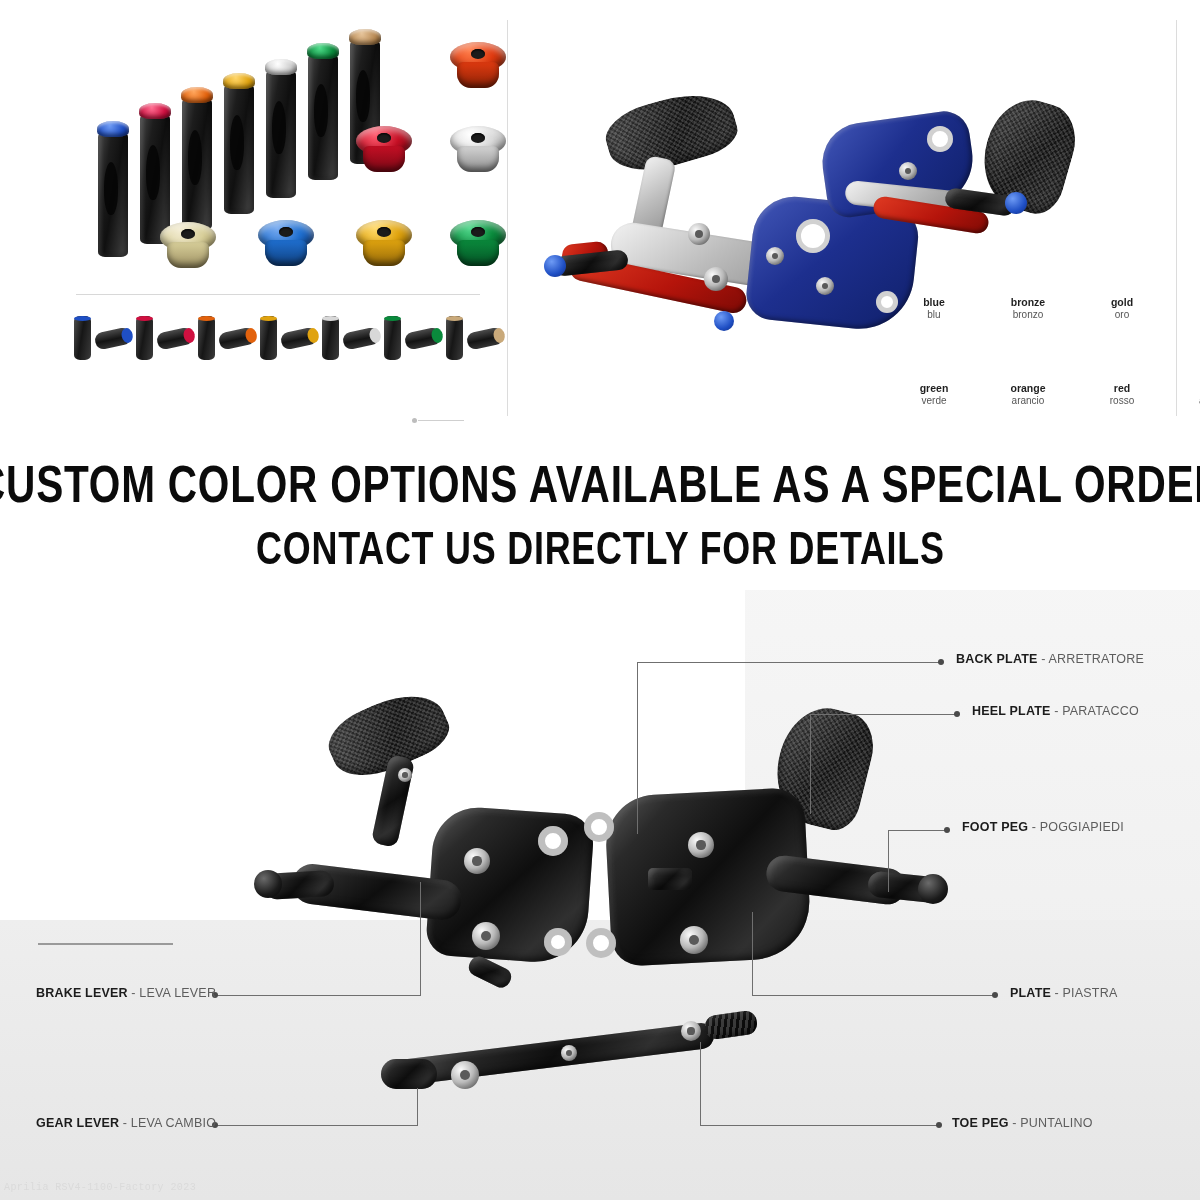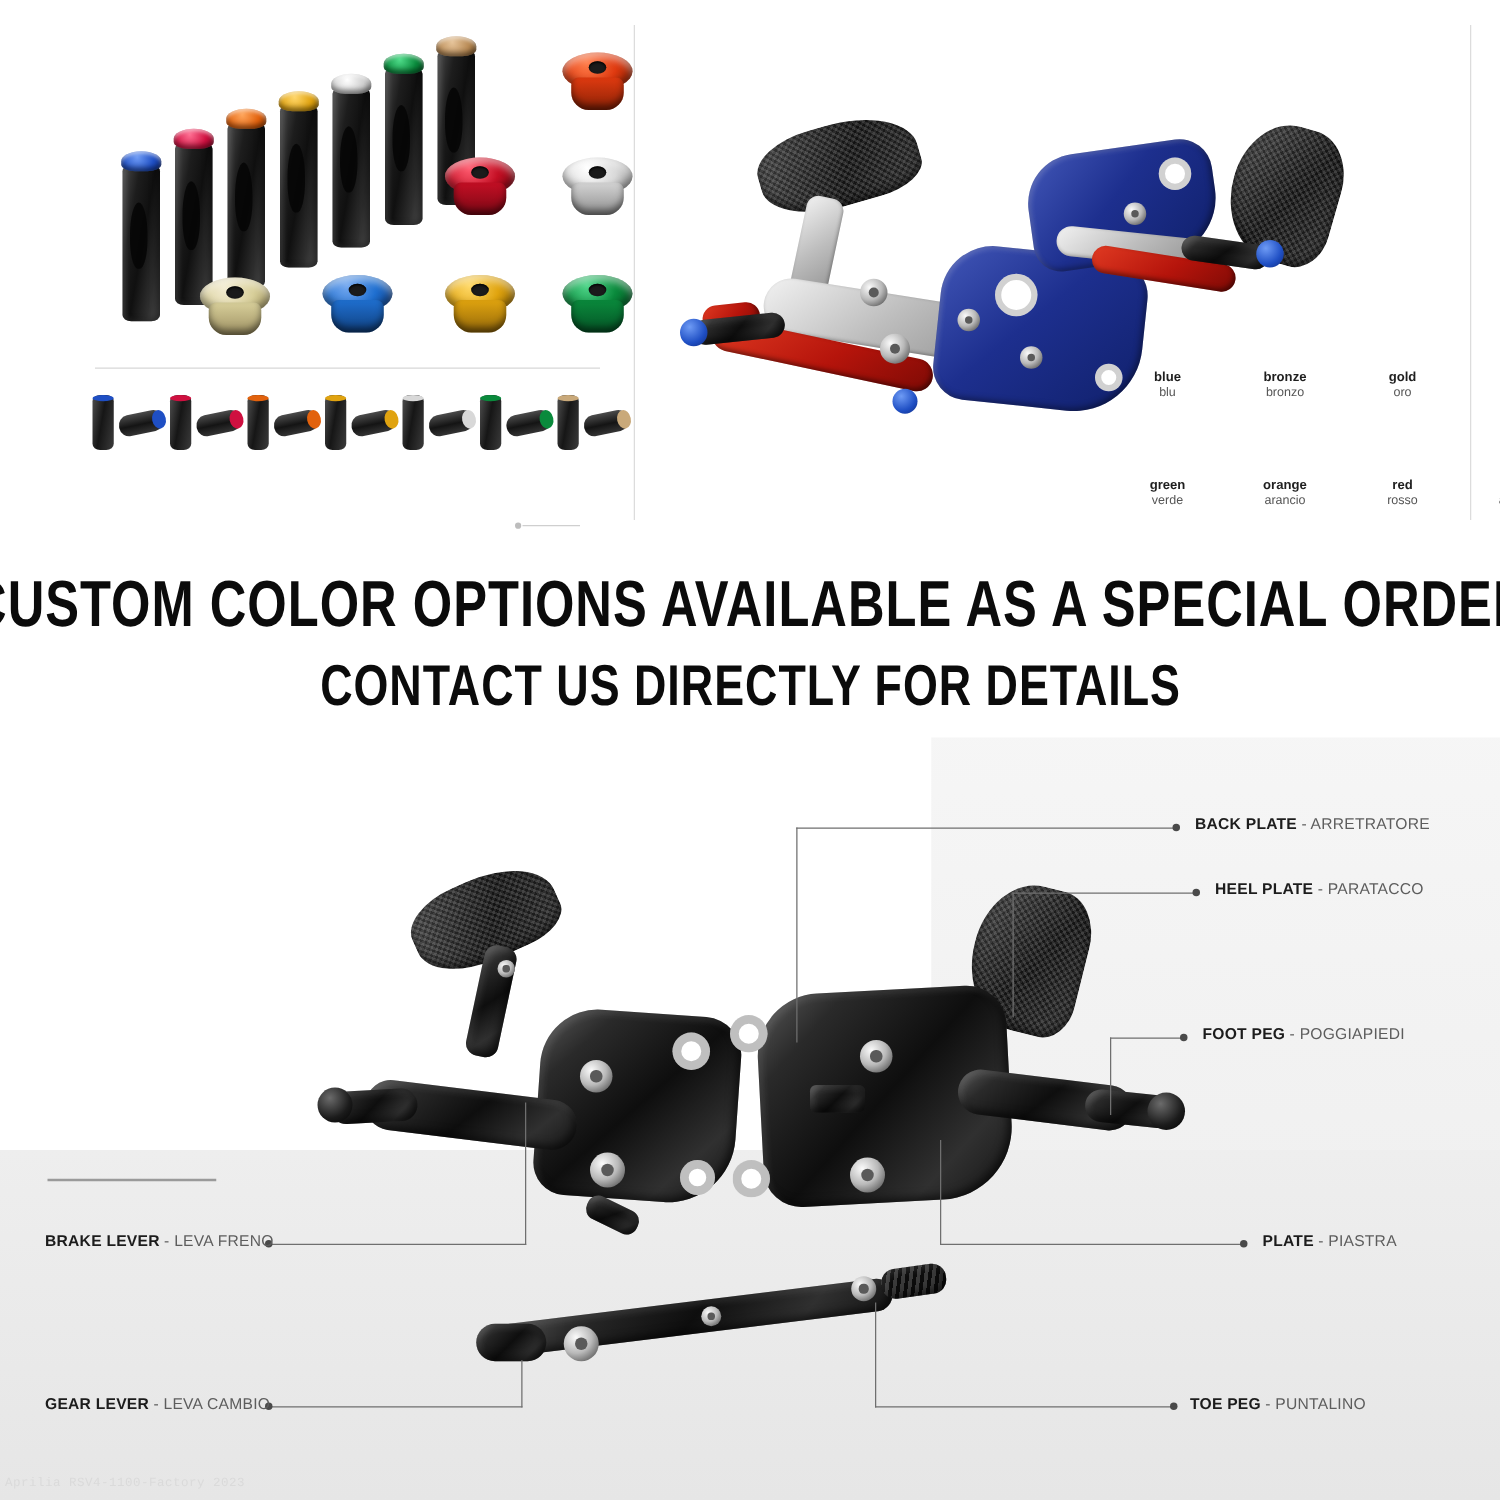--- a/index.html
+++ b/index.html
@@ -428,20 +428,20 @@
       <span class="en">FOOT PEG</span>
       <span class="it">- POGGIAPIEDI</span></div>
     <div class="callout" style="left:1010px; top:396px;">
       <span class="en">PLATE</span>
       <span class="it">- PIASTRA</span></div>
     <div class="callout" style="left:952px; top:526px;">
       <span class="en">TOE PEG</span>
       <span class="it">- PUNTALINO</span></div>
     <div class="callout" style="left:36px; top:396px;">
       <span class="en">BRAKE LEVER</span>
-      <span class="it">- LEVA FRENO</span></div>
+      <span class="it">- LEVA LEVER</span></div>
     <div class="callout" style="left:36px; top:526px;">
       <span class="en">GEAR LEVER</span>
       <span class="it">- LEVA CAMBIO</span></div>
   </div>
 
   <div id="watermark">Aprilia RSV4-1100-Factory 2023</div>
 </div>
 
 </body></html>

